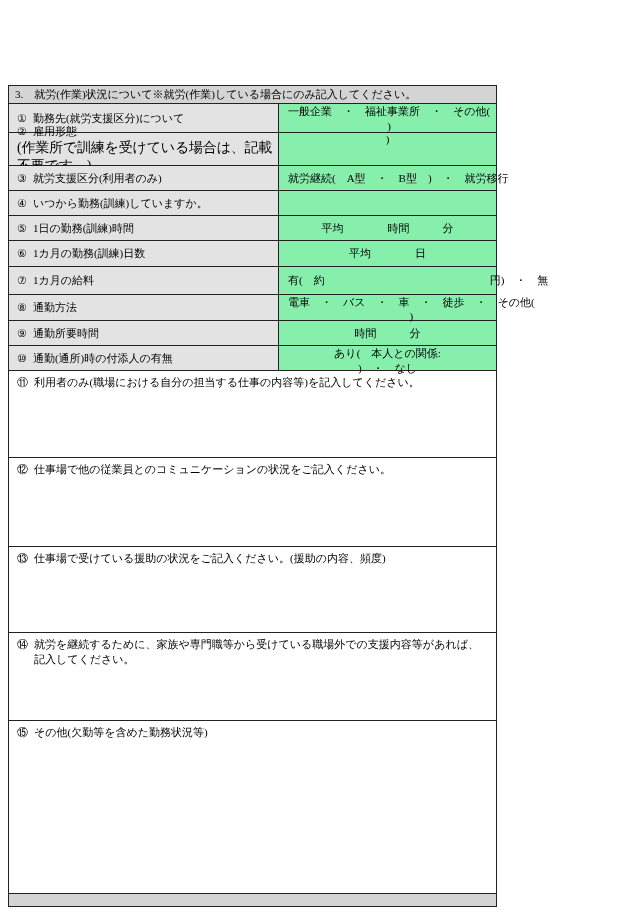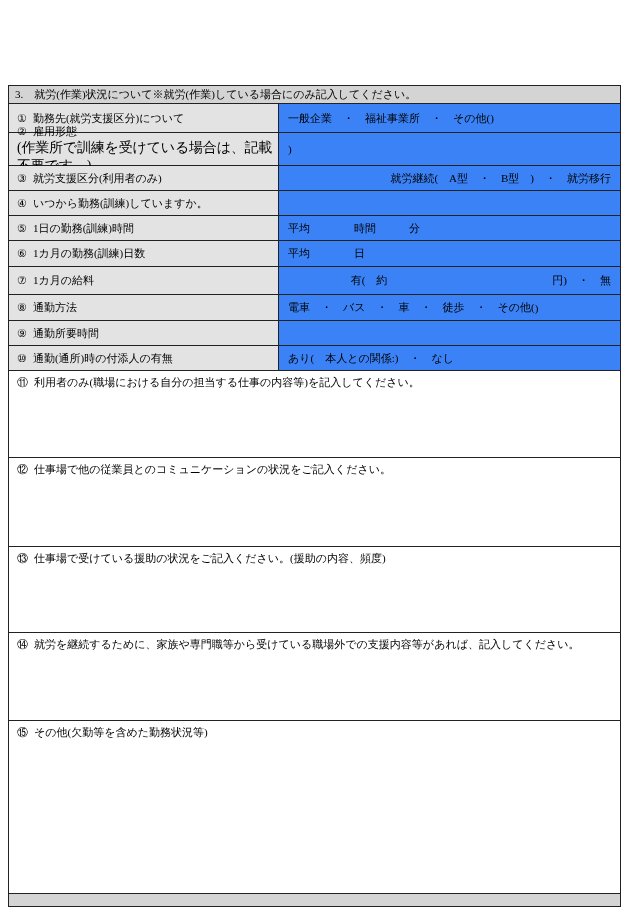--- a/index.html
+++ b/index.html
@@ -4,44 +4,44 @@
 <style>
   * { margin:0; padding:0; box-sizing:border-box; }
   html,body { background:#fff; }
   body {
     width:630px; height:916px; position:relative; overflow:hidden;
     font-family:"Liberation Serif","DejaVu Serif",serif;
     font-size:11px; color:#000;
     background:var(--page-bg,#ffffff);
   }
   .form-table {
-    position:absolute; left:8px; top:85px; width:613px;
+    position:absolute; left:8px; top:85px; width:489px;
     border:1px solid var(--border,#222);
-    background:#3b82f6;
+    background:#86efac;
   }
   .header-row {
     height:18px; background:var(--header-bg,#d4d4d4);
     border-bottom:1px solid var(--border,#222);
     display:flex; align-items:center; padding-left:6px;
   }
   .row { display:flex; border-bottom:1px solid var(--border,#222); }
   .label-cell {
     width:270px; flex:0 0 270px;
     background:var(--label-bg,#e3e3e3);
     border-right:1px solid var(--border,#222);
     padding:2px 4px 2px 8px;
     display:flex; align-items:center; gap:6px;
   }
   .label-cell.two-line { flex-direction:column; align-items:flex-start; justify-content:center; gap:0; }
   .lrow { display:flex; align-items:center; gap:6px; }
   .lrow2 { font-size:14px; letter-spacing:-0.2px; }
   .value-cell { flex:1 1 auto; display:flex; align-items:center; padding:0 9px; }
   .va-center { justify-content:flex-end; }
-  .va-right  { justify-content:flex-start; }
-  .va-split  { justify-content:flex-start; }
+  .va-right  { justify-content:center; }
+  .va-split  { justify-content:space-between;flex-direction:column; }
   .val { white-space:pre; }
   .num { white-space:pre; }
   .full-row {
     display:block; border-bottom:1px solid var(--border,#222);
     padding:4px 8px 0 8px; background:#fff;
   }
   .full-label { display:flex; align-items:flex-start; gap:6px; white-space:pre-wrap; }
   .footer-strip { height:12px; background:var(--header-bg,#d4d4d4); }
   
   .rh-hdr{height:18px} .rh-r1{height:29px} .rh-r2{height:33px} .rh-r3{height:25px}
@@ -139,20 +139,23 @@
       <span class="val">電車　・　バス　・　車　・　徒歩　・　その他(</span>
       <span class="val">)</span>
     </div>
   </div>
 
   <div class="row rh-r9">
     <div class="label-cell">
       <span class="num">⑨</span>
       <span>通勤所要時間</span>
     </div>
+    <div class="value-cell va-right">
+      <span class="val">時間　　　分</span>
+    </div>
   </div>
 
   <div class="row rh-r10">
     <div class="label-cell">
       <span class="num">⑩</span>
       <span>通勤(通所)時の付添人の有無</span>
     </div>
     <div class="value-cell va-split">
       <span class="val">あり(　本人との関係:</span>
       <span class="val">)　・　なし</span>

